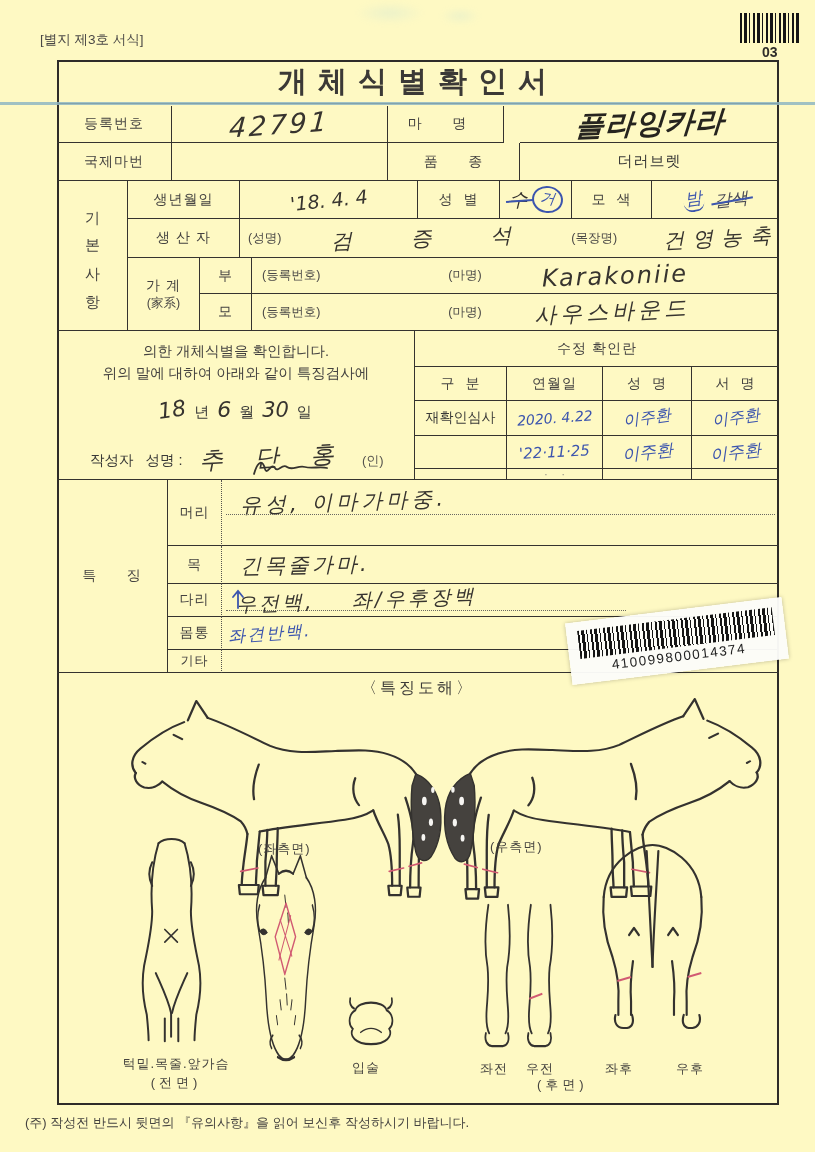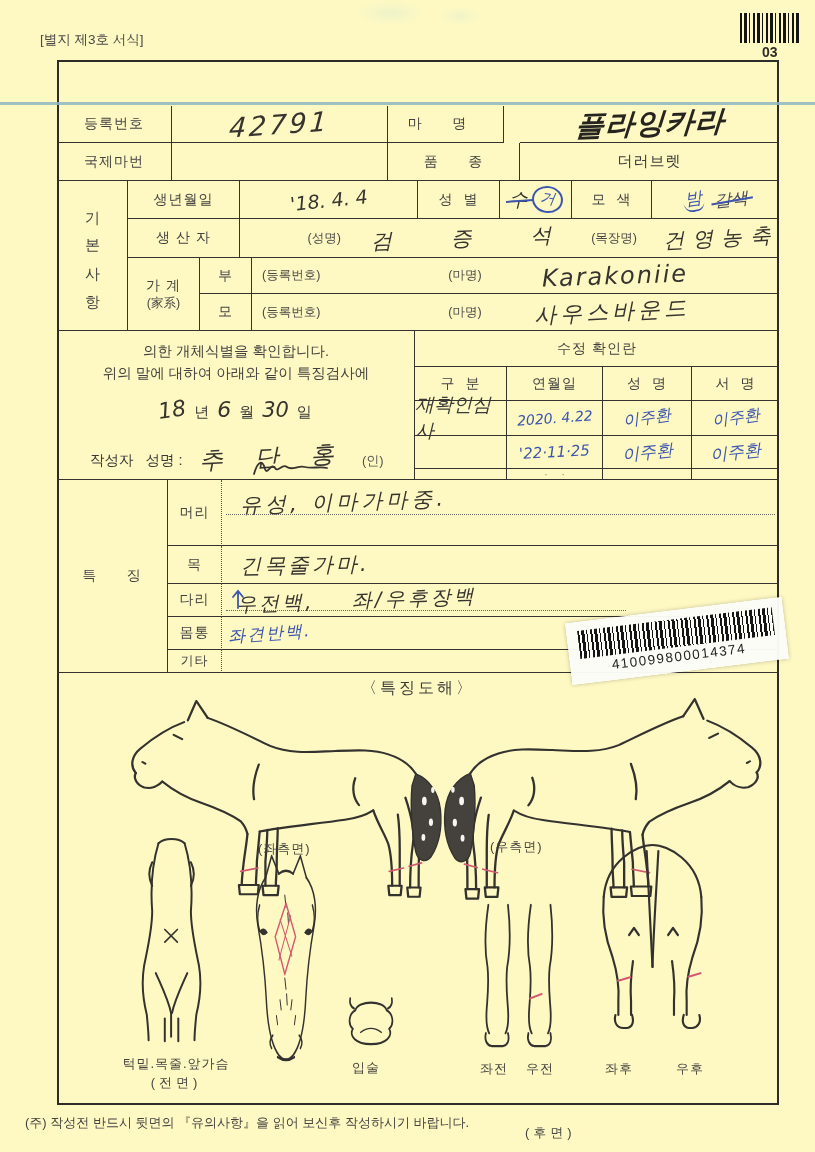--- a/index.html
+++ b/index.html
@@ -36,20 +36,23 @@
 
   <div class="smudge" style="left:355px;top:2px;width:70px;height:22px;"></div>
   <div class="smudge" style="left:440px;top:8px;width:40px;height:16px;"></div>
 
   <div class="abs" style="left:40px;top:31px;font-size:13.5px;color:#4a4846;">[별지 제3호 서식]</div>
   <div class="abs bars" style="left:740px;top:13px;width:60px;height:30px;"></div>
   <div class="abs" style="left:762px;top:44px;font-size:14px;font-weight:bold;color:#2f2d2a;">03</div>
 
   <div class="frame"></div>
 
+  <div class="cell bB" style="left:57px;top:60px;width:722px;height:44px;">
+    <span class="title">개체식별확인서</span>
+  </div>
   <div class="blueline"></div>
 
   <div class="cell bR bB" style="left:57px;top:106px;width:115px;height:37px;">
       <span class="plabel">등록번호</span>
     </div>
   <div class="cell bR bB" style="left:172px;top:106px;width:216px;height:37px;">
     <span class="hw" style="font-size:27px;letter-spacing:3px;transform:rotate(-4deg) skewX(-8deg);">42791</span>
   </div>
   <div class="cell bR bB" style="left:372px;top:106px;width:132px;height:37px;">
       <span class="plabel">마      명</span>
@@ -90,21 +93,21 @@
       <span class="plabel">모  색</span>
     </div>
   <div class="cell bB" style="left:652px;top:181px;width:127px;height:38px;gap:10px;">
     <span class="hwb" style="font-size:17px;border-bottom:2px solid #3c55ae;border-radius:40%;padding:0 2px;transform:rotate(-8deg);">밤</span>
     <span class="hw struck" style="font-size:17px;transform:rotate(-6deg);color:#4a4a55;">갈색</span>
   </div>
 
   <div class="cell bR bB" style="left:128px;top:219px;width:112px;height:39px;">
       <span class="plabel">생 산 자</span>
     </div>
-  <div class="cell bB" style="left:240px;top:219px;width:539px;height:39px;justify-content:flex-end;">
+  <div class="cell bB" style="left:240px;top:219px;width:539px;height:39px;justify-content:space-between;">
     <span class="small" style="margin-left:8px;">(성명)</span>
     <span class="hw" style="font-size:21px;letter-spacing:26px;margin-left:30px;transform:rotate(-2deg);">검   증   석</span>
     <span class="small" style="margin-left:14px;">(목장명)</span>
     <span class="hw" style="font-size:21px;letter-spacing:8px;margin-left:26px;transform:rotate(-3deg);">건영농축</span>
   </div>
 
   <div class="cell bR bB" style="left:128px;top:258px;width:72px;height:73px;flex-direction:column;line-height:1.35;">
     <span class="plabel">가 계</span>
     <span class="small">(家系)</span>
   </div>
@@ -157,21 +160,21 @@
       <span class="plabel">연월일</span>
     </div>
   <div class="cell bR bB" style="left:603px;top:367px;width:89px;height:34px;">
       <span class="plabel">성  명</span>
     </div>
   <div class="cell bB" style="left:692px;top:367px;width:87px;height:34px;text-align:right;">
       <span class="plabel">서  명</span>
     </div>
 
   <div class="cell bR bB" style="left:415px;top:401px;width:92px;height:35px;">
-      <span style="font-size:19px;font-style:italic;">재확인심사</span>
+      <span style="font-size:14px;">재확인심사</span>
     </div>
   <div class="cell bR bB" style="left:507px;top:401px;width:96px;height:35px;">
       <span class="hwb" style="font-size:14px;transform:rotate(-4deg);">2020. 4.22</span>
     </div>
   <div class="cell bR bB" style="left:603px;top:401px;width:89px;height:35px;">
       <span class="hwb" style="font-size:16px;transform:rotate(-8deg);">이주환</span>
     </div>
   <div class="cell bB" style="left:692px;top:401px;width:87px;height:35px;">
       <span class="hwb" style="font-size:16px;transform:rotate(-8deg);">이주환</span>
     </div>
@@ -380,17 +383,17 @@
       <path d="M68,16 C66,54 63,96 62,132"></path>
       <path d="M24,180 C22,188 26,193 32,193 L36,193 C42,192 43,186 41,180"></path>
       <path d="M94,180 C92,186 93,192 99,193 L103,193 C109,192 112,187 110,180"></path>
       <path d="M38,100 l5,-7 l5,7"></path>
       <path d="M78,100 l5,-7 l5,7"></path>
     </g>
     <path d="M26,146 l14,-4 M98,142 l14,-4" stroke="#d15a72" stroke-width="2" fill="none"></path>
   </svg>
   <div class="diaglbl" style="left:605px;top:1060px;">좌후</div>
   <div class="diaglbl" style="left:676px;top:1060px;">우후</div>
-  <div class="diaglbl" style="left:525px;top:1076px;letter-spacing:4px;margin-top:48px;">(후면)</div>
+  <div class="diaglbl" style="left:537px;top:1076px;letter-spacing:4px;">(후면)</div>
 
   <div class="abs" style="left:25px;top:1114px;font-size:13px;color:#454340;">(주) 작성전 반드시 뒷면의 『유의사항』을 읽어 보신후 작성하시기 바랍니다.</div>
 
 </div>
 
 </body></html>

